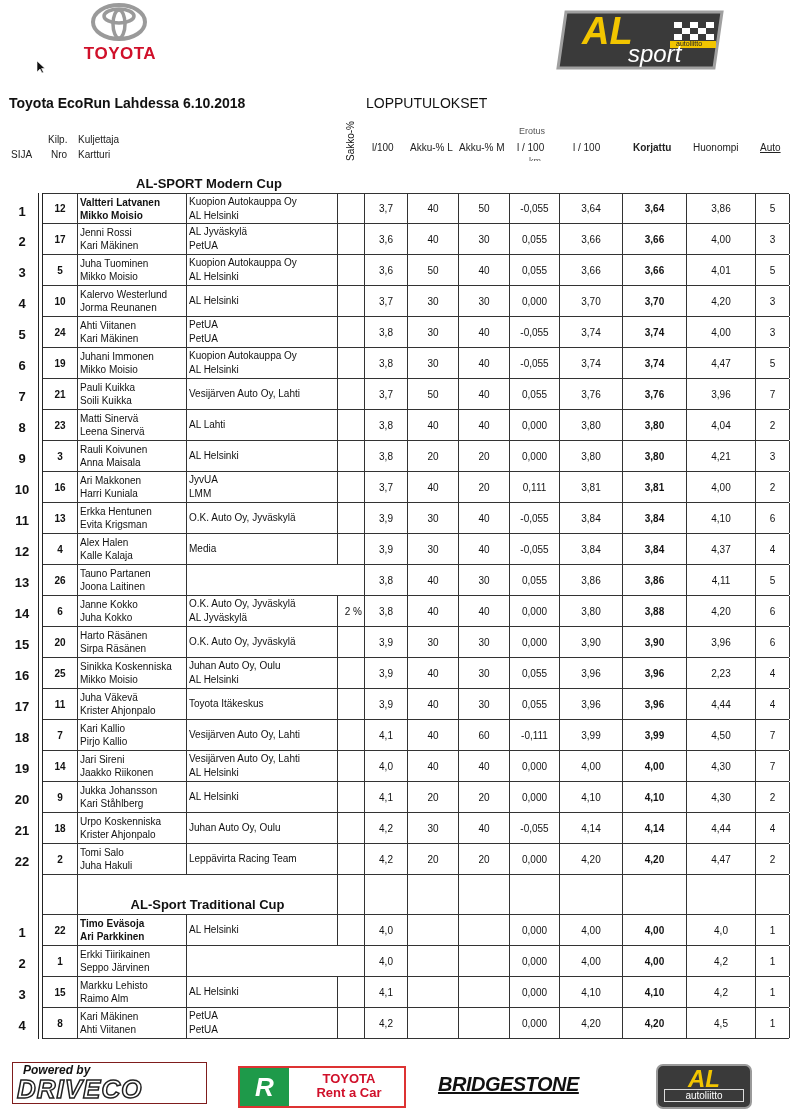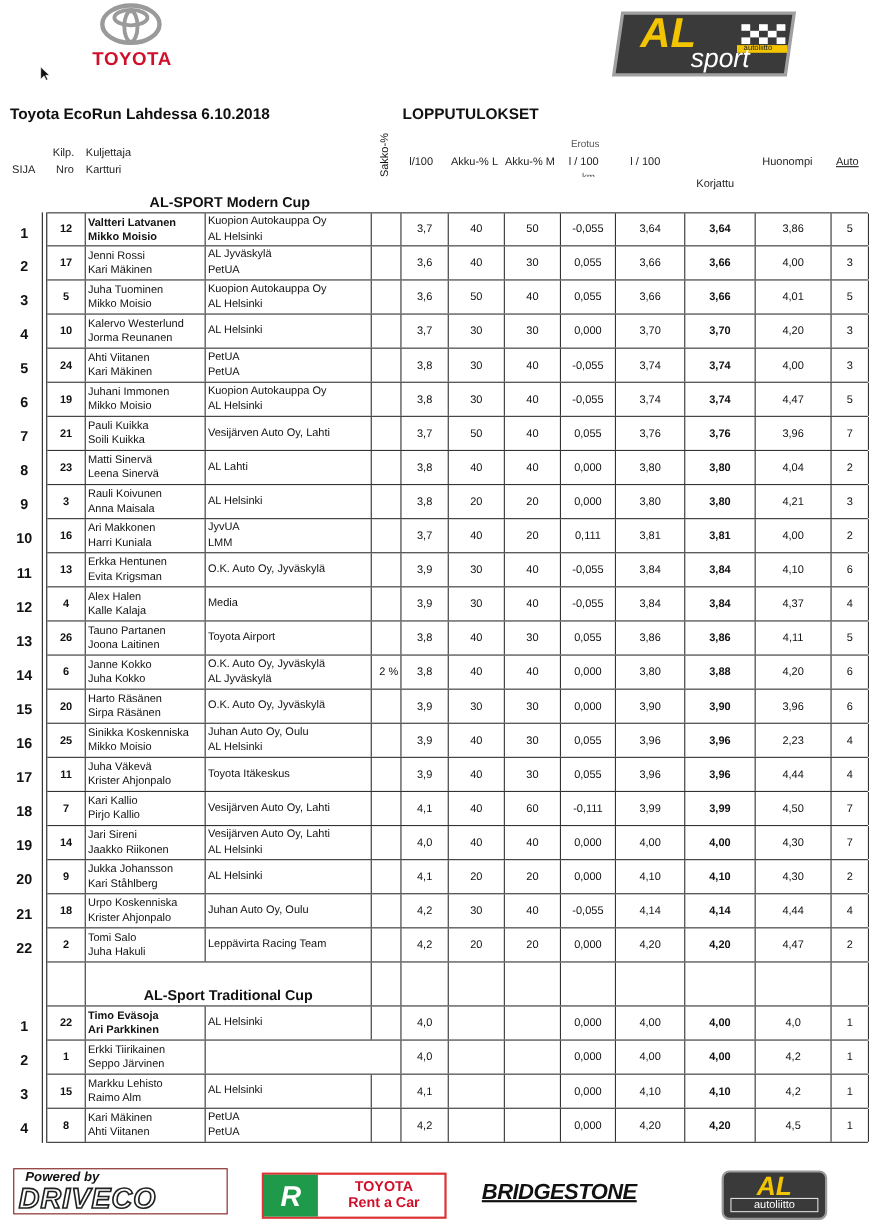--- a/index.html
+++ b/index.html
@@ -5,21 +5,21 @@
   html,body{margin:0;padding:0;background:#fff;}
   body{width:800px;height:1117px;position:relative;overflow:hidden;font-family:"Liberation Sans",sans-serif;color:#111;}
   .abs{position:absolute;}
   
   .toyota-logo{left:78px;top:0;width:84px;height:68px;}
   .toyota-emblem{position:absolute;left:12px;top:2px;width:58px;height:40px;}
   .toyota-word{position:absolute;left:0;top:44px;width:84px;text-align:center;color:#d0102a;font-weight:bold;font-size:17px;letter-spacing:0.5px;}
   .alsport-logo{left:552px;top:8px;width:176px;height:64px;}
   .cursor{left:36px;top:60px;width:10px;height:14px;}
   .doc-title{left:9px;top:95px;font-weight:bold;font-size:14px;}
-  .doc-subtitle{left:366px;top:95px;font-weight:bold;font-size:14px;}
+  .doc-subtitle{left:366px;top:95px;font-weight:normal;font-size:14px;}
   .hdr{font-size:10px;color:#222;}
   .sakko-hdr{left:340px;top:118px;width:20px;height:46px;}
   .sakko-hdr span{position:absolute;left:50%;top:50%;transform:translate(-50%,-50%) rotate(-90deg);white-space:nowrap;font-size:10px;}
   .erotus-frag{font-size:9px;color:#555;}
   
   .grid{position:absolute;left:38px;top:193px;width:750px;border-left:1px solid #222;}
   .grid-inner{border-left:1px solid #222;margin-left:3px;}
   .row{position:relative;height:31px;border-bottom:1px solid #333;box-sizing:border-box;}
   .row:first-child{border-top:1px solid #333;}
   .cell{position:absolute;top:0;height:100%;display:flex;align-items:center;justify-content:center;font-size:10px;box-sizing:border-box;border-right:1px solid #333;}
@@ -98,21 +98,21 @@
 <div class="abs sakko-hdr">
     <span>Sakko-%</span>
   </div>
 <div class="abs hdr" style="left:372px;top:142px;">l/100</div>
 <div class="abs hdr" style="left:410px;top:142px;">Akku-% L</div>
 <div class="abs hdr" style="left:459px;top:142px;">Akku-% M</div>
 <div class="abs hdr erotus-frag" style="left:519px;top:127px;height:9px;overflow:hidden;line-height:9px;">Erotus</div>
 <div class="abs hdr" style="left:517px;top:142px;">l / 100</div>
 <div class="abs hdr erotus-frag" style="left:529px;top:157px;height:4px;overflow:hidden;line-height:9px;">km</div>
 <div class="abs hdr" style="left:573px;top:142px;">l / 100</div>
-<div class="abs hdr" style="left:633px;top:142px;font-weight:normal;margin-top:20px;">Korjattu</div>
+<div class="abs hdr" style="left:633px;top:142px;font-weight:bold;">Korjattu</div>
 <div class="abs hdr" style="left:693px;top:142px;">Huonompi</div>
 <div class="abs hdr" style="left:760px;top:142px;text-decoration:underline;">Auto</div>
 
 <div class="section-title" style="left:136px;top:176px;">AL-SPORT Modern Cup</div>
 
 <div class="grid">
   <div class="grid-inner" id="grid-inner">
       <div class="row">
         <div class="rank">1</div>
         <div class="cell c-nro">12</div>
@@ -364,24 +364,20 @@
         <div class="cell c-korj">3,84</div>
         <div class="cell c-huon">4,37</div>
         <div class="cell c-auto">4</div>
       </div>
       <div class="row">
         <div class="rank">13</div>
         <div class="cell c-nro">26</div>
         <div class="cell c-names">
           <span>Tauno Partanen</span>
           <span>Joona Laitinen</span>
-        </div>
-        <div class="cell c-team">
-          <span>Toyota Airport</span>
-          <span></span>
         </div>
         <div class="cell c-sakko"></div>
         <div class="cell c-l100">3,8</div>
         <div class="cell c-akl">40</div>
         <div class="cell c-akm">30</div>
         <div class="cell c-ero">0,055</div>
         <div class="cell c-l100b">3,86</div>
         <div class="cell c-korj">3,86</div>
         <div class="cell c-huon">4,11</div>
         <div class="cell c-auto">5</div>

